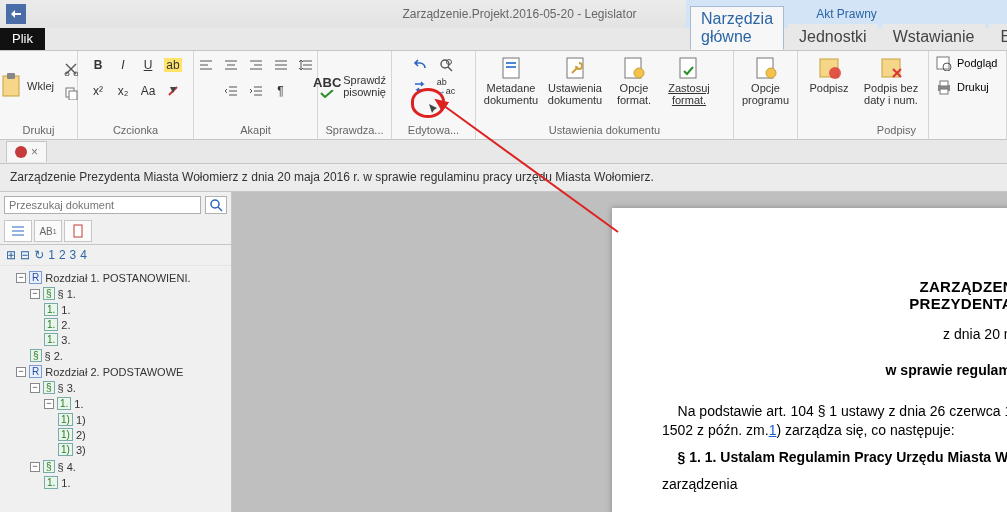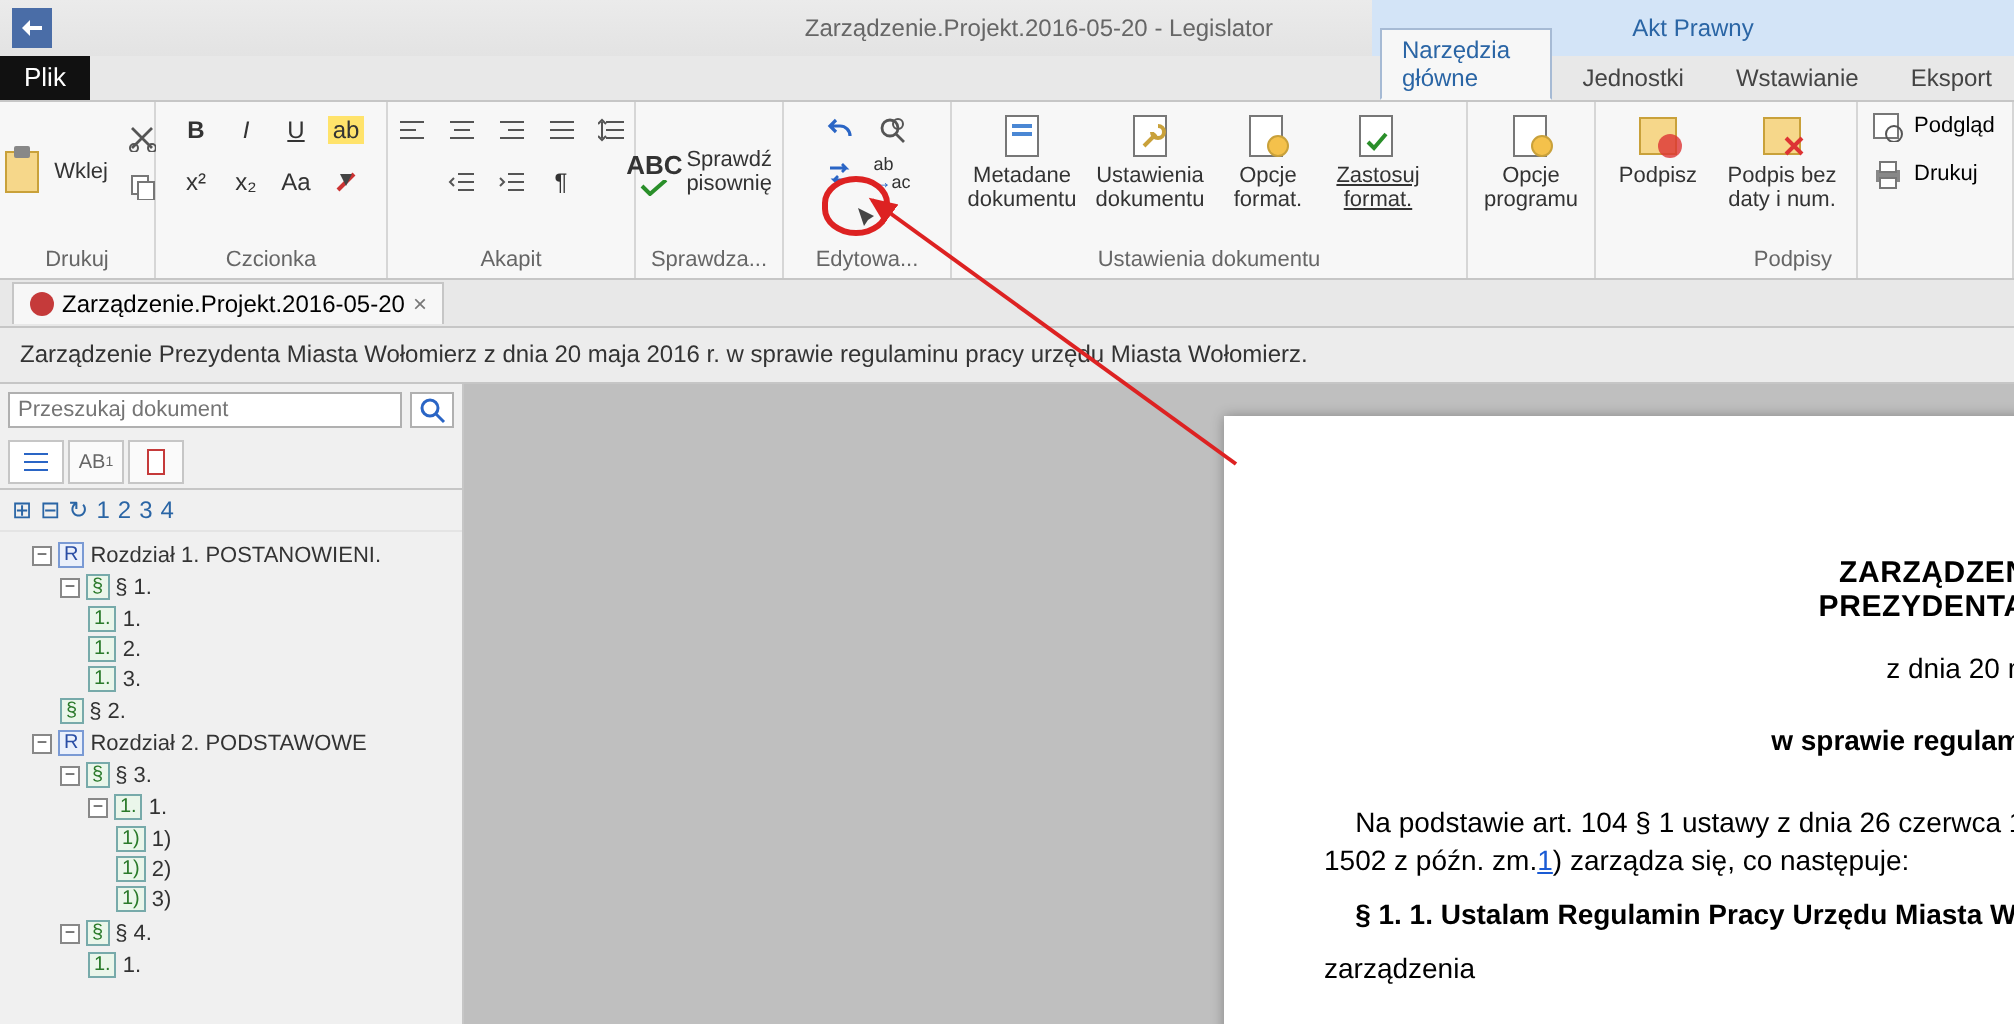--- a/index.html
+++ b/index.html
@@ -6,21 +6,21 @@
 body { width: 1007px; height: 512px; background: #e8e8e8; position: relative; font-size: 11px; overflow: hidden; }
 
 .titlebar { height: 28px; background: linear-gradient(#ebebeb,#e3e3e3); display: flex; align-items: center; }
 .titlebar .appicon { width: 20px; height: 20px; margin: 0 6px; background:#4a6da7; display:flex; align-items:center; justify-content:center; }
 .titlebar .title { flex:1; text-align:center; color:#666; font-size:12px; }
 .context-title { position:absolute; left:686px; top:0; height:41px; right:0; background:#d3e4f7; text-align:center; line-height:28px; color:#2a65a5; font-size:12px; }
 
 .filerow { height: 22px; background:#e8e8e8; display:flex; }
 .file-btn { background:#111; color:#fff; padding:3px 12px; font-size:13px; }
 .context-tabs { position:absolute; left:686px; top:28px; height:22px; right:0; display:flex; gap:4px; background:#e8e8e8; padding-left:4px; align-items:flex-end;}
-.ctab { padding:3px 10px; font-size:12px; color:#444; background:#e8e8e8; border:1px solid transparent; }
+.ctab { padding:3px 10px; font-size:16px; color:#444; background:#e8e8e8; border:1px solid transparent; }
 .ctab.active { background:#f7f7f7; border:1px solid #a6bad4; border-bottom-color:#f7f7f7; color:#2a65a5; }
 
 .ribbon { height:90px; background:#f7f7f7; border-top:1px solid #c6c6c6; border-bottom:1px solid #c6c6c6; display:flex; }
 .group { border-right:1px solid #d6d6d6; padding:4px 6px 0; display:flex; flex-direction:column; justify-content:space-between; }
 .group-body { display:flex; align-items:flex-start; gap:6px; flex:1; }
 .group-label { text-align:center; font-size:11px; color:#666; padding:2px 0 3px; white-space:nowrap; }
 .bigbtn { display:flex; flex-direction:row; align-items:center; justify-content:flex-end; width:48px; height:62px; text-align:center; font-size:11px; color:#333; gap:2px; }
 .bigbtn .ic { width:28px; height:28px; display:flex; align-items:center; justify-content:center; }
 .smrow { display:flex; gap:3px; }
 .smbtn { width:22px; height:20px; display:flex; align-items:center; justify-content:center; font-size:12px; color:#333; }
@@ -352,21 +352,20 @@
       <marker id="ah" markerWidth="8" markerHeight="8" refX="6" refY="3" orient="auto">
         <path d="M0 0 L7 3 L0 6 Z" fill="#d22"></path>
       </marker>
     </defs>
   <line x1="210" y1="150" x2="28" y2="18" stroke="#d22" stroke-width="2" marker-end="url(#ah)"></line>
 </svg>
 
 <div class="doctab-row">
   <div class="doctab">
     <span class="docicon"></span>
-    <span>Zarządzenie.Projekt.2016-05-20</span>
     <span class="close">×</span>
   </div>
 </div>
 
 <div class="desc-row">Zarządzenie Prezydenta Miasta Wołomierz z dnia 20 maja 2016 r. w sprawie regulaminu pracy urzędu Miasta Wołomierz.</div>
 
 <div class="workspace">
   <div class="leftpane">
     <div class="searchrow">
       <input placeholder="Przeszukaj dokument" style="">

